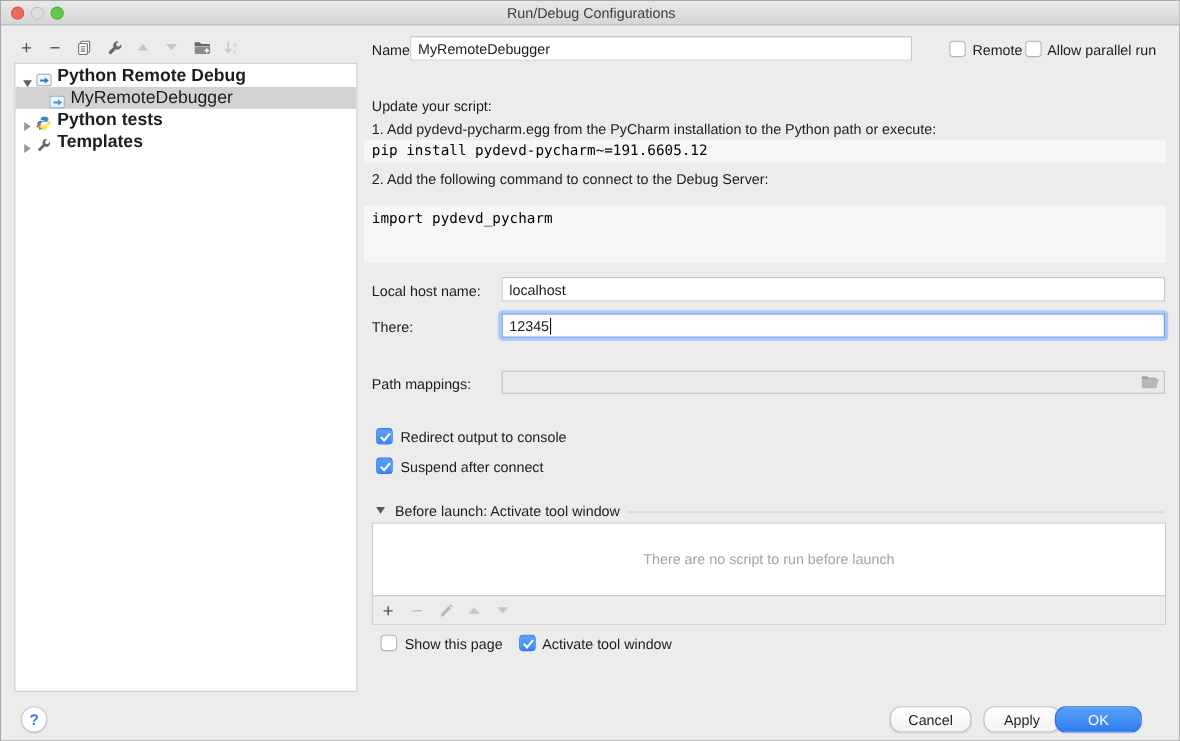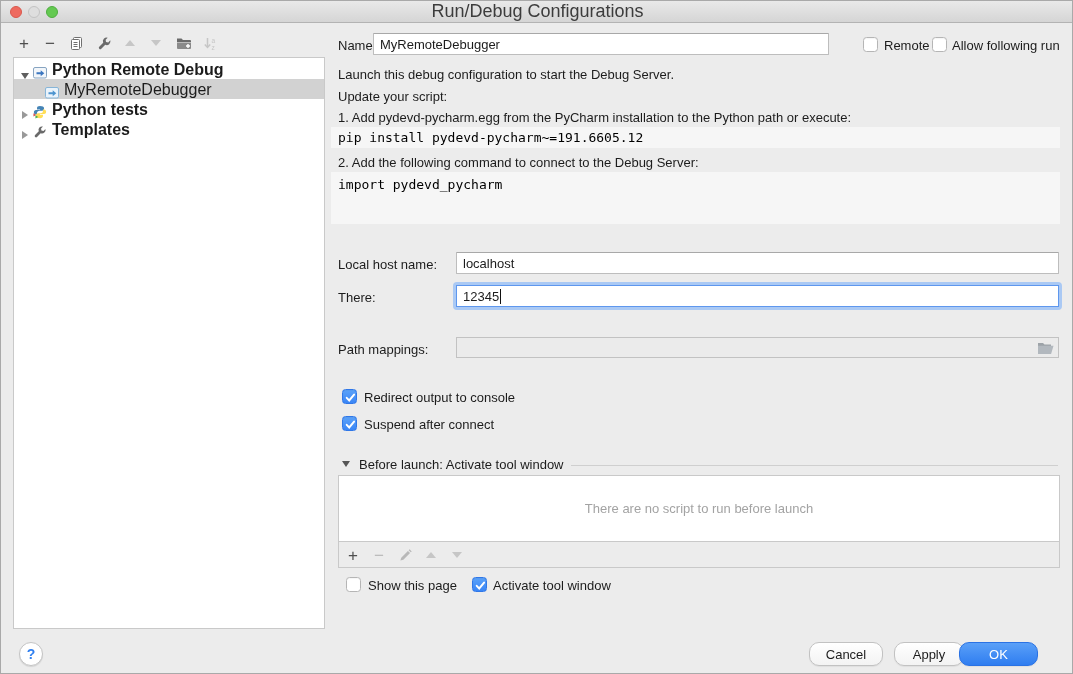--- a/index.html
+++ b/index.html
@@ -8,21 +8,21 @@
   .win { position:relative; width:1073px; height:674px; background:#ececec; overflow:hidden;
          border:1px solid #a9a9a9; }
   
   .titlebar { position:absolute; left:0; top:0; width:1073px; height:22px;
               background:linear-gradient(#e9e9e9,#d5d5d5); border-bottom:1px solid #b3b3b3; }
   .tl { position:absolute; top:5px; width:12px; height:12px; border-radius:50%; }
   .tl-red   { left:9px;  background:#ee6a5f; border:1px solid #d9584d; }
   .tl-gray  { left:27px; background:#dedede; border:1px solid #c3c3c3; }
   .tl-green { left:45px; background:#64c951; border:1px solid #4fae40; }
   .title { position:absolute; left:0; top:0; width:100%; height:22px; line-height:21px;
-           text-align:center; font-size:18px; color:#3c3c3c; }
+           text-align:center; font-size:13px; color:#3c3c3c; }
   
   .lbl { position:absolute; font-size:13px; color:#1c1c1c; white-space:nowrap; }
   .tf  { position:absolute; height:22px; background:#fff; border:1px solid #bdbdbd; border-top-color:#a8a8a8;
          border-radius:1px; font:13px "Liberation Sans",sans-serif; color:#1c1c1c; padding:0 6px; outline:none; }
   .code { position:absolute; background:#f6f6f6; font-family:"DejaVu Sans Mono",monospace;
           font-size:13px; color:#000000; white-space:pre; }
   .cb { position:absolute; width:15px; height:15px; border-radius:3.5px; background:#fff;
         border:1px solid #b5b5b5; box-shadow:inset 0 1px 1px rgba(0,0,0,.04); }
   .cb.checked { background:linear-gradient(#5ba2f9,#3a86f6); border-color:#2f77e8; }
   .cb svg { position:absolute; left:1px; top:1px; }
@@ -170,28 +170,27 @@
         </span>
       <span>Templates</span>
     </div>
   </div>
 
   <div class="lbl" style="left:337px; top:37px">Name:</div>
   <input class="tf" style="left: 372px; top: 32px; width: 456px;" type="text" value="MyRemoteDebugger">
   <span class="cb" style="left:862px; top:36px"></span>
   <div class="lbl" style="left:883px; top:37px">Remote</div>
   <span class="cb" style="left:931px; top:36px"></span>
-  <div class="lbl" style="left:951px; top:37px">Allow following run</div>
-
-  <div class="lbl" style="left:337px; top:66px">Launch this debug configuration to start the Debug Server.</div>
+  <div class="lbl" style="left:951px; top:37px">Allow parallel run</div>
+
   <div class="lbl" style="left:337px; top:88px">Update your script:</div>
   <div class="lbl" style="left:337px; top:109px">1. Add pydevd-pycharm.egg from the PyCharm installation to the Python path or execute:</div>
   <div class="code" style="left:330px; top:126px; width:729px; height:21px; line-height:19px; padding:1px 7px">pip install pydevd-pycharm~=191.6605.12</div>
   <div class="lbl" style="left:337px; top:154px">2. Add the following command to connect to the Debug Server:</div>
-  <div class="code" style="left:330px; top:171px; width:729px; height:52px; line-height:20px; padding:3px 7px"><span>import pydevd_pycharm</span><br></div>
+  <div class="code" style="left:330px; top:186px; width:729px; height:52px; line-height:20px; padding:3px 7px"><span>import pydevd_pycharm</span><br></div>
 
   <div class="lbl" style="left:337px; top:256px">Local host name:</div>
   <input class="tf" style="left: 455px; top: 251px; width: 603px;" type="text" value="localhost">
 
   <div class="lbl" style="left:337px; top:289px">There:</div>
   <div class="focusring"></div>
   <div class="port-field">
     <span>12345</span>
       <span class="caret"></span>
   </div>

